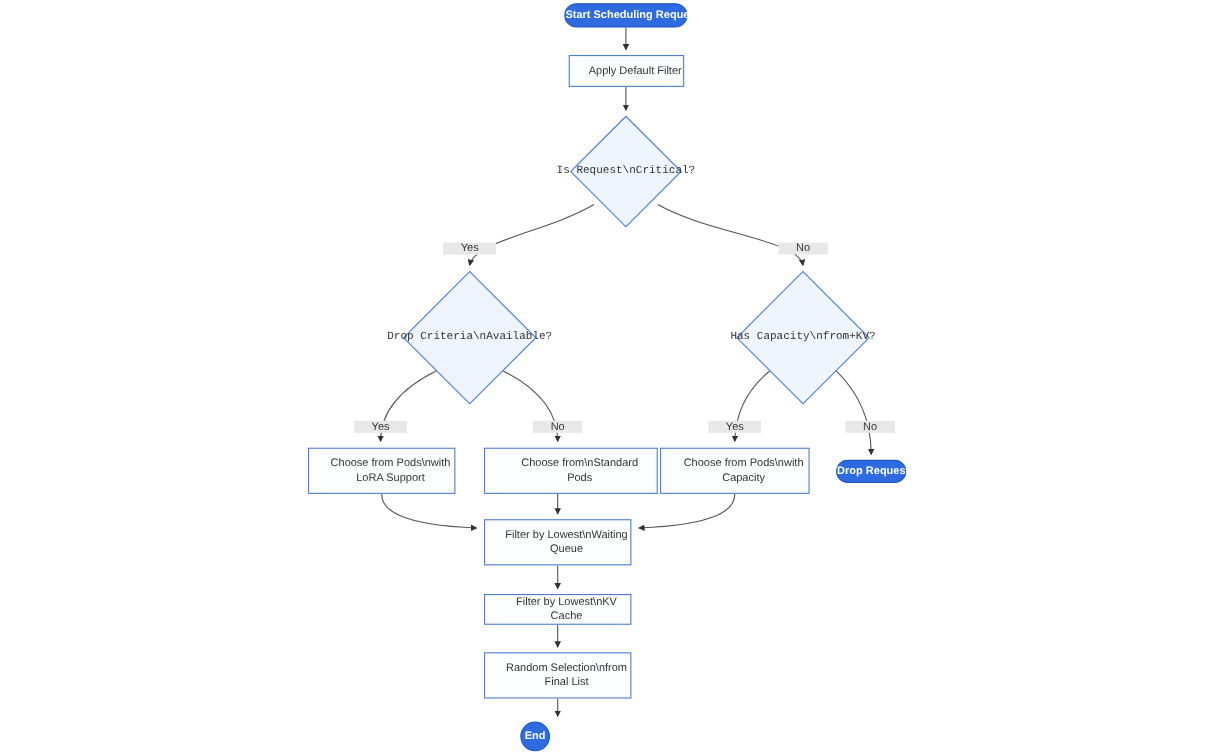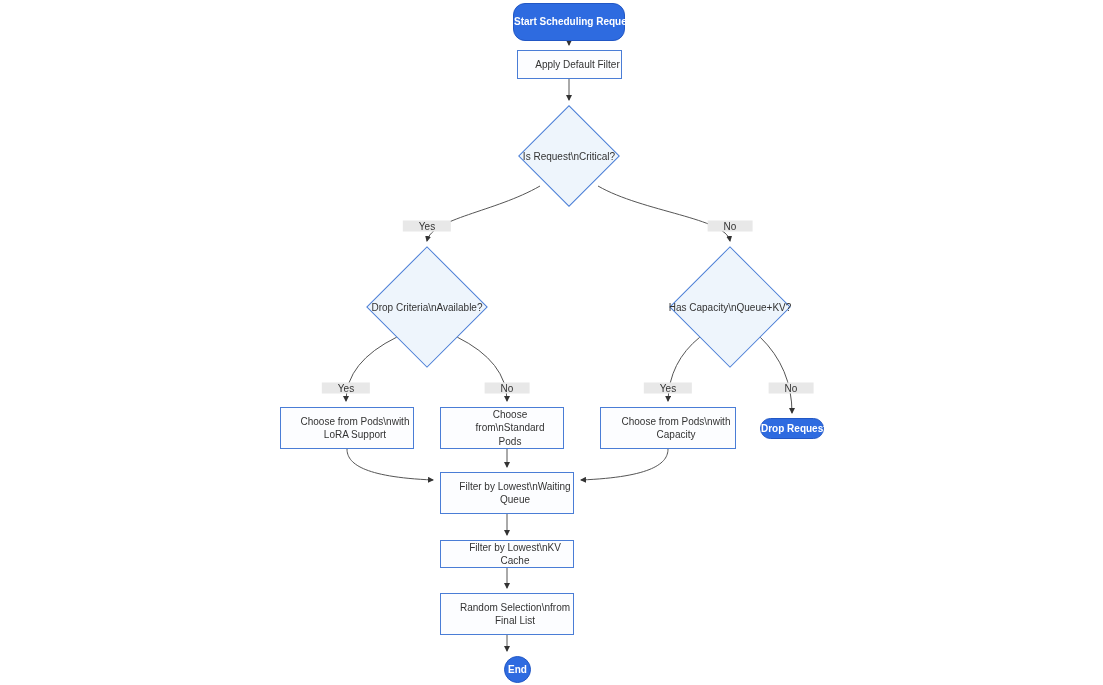--- a/index.html
+++ b/index.html
@@ -26,21 +26,21 @@
   .circle { border-radius:50%; }
   .nlabel { white-space:pre-line; line-height:1.32; width:max-content; max-width:100%; }
   .pill .nlabel { white-space:nowrap; }
 
   .diamond {
     position:absolute; box-sizing:border-box; transform:rotate(45deg);
     background:var(--diamond-fill,#eef5fc); border:1px solid var(--node-border,#4a7dd6);
   }
   .dlabel {
     position:absolute; transform:translate(-50%,-50%);
-    font-size:10px; white-space:pre; width:max-content; text-align:left;
+    font-size:10px; white-space:pre; width:max-content; text-align:left;font-family:Liberation Mono, monospace;
   }
   .elabel {
     position:absolute; transform:translate(-50%,-50%);
     font-size:10px; background:var(--edge-label-bg,#e8e8e8);
     padding:0 16px; width:max-content;
   }
 </style>
 </head>
 <body>
 
@@ -61,43 +61,43 @@
     <path class="edge" marker-end="url(#arrow)" d="M700,337 Q669,362 668,401"></path>
     <path class="edge" marker-end="url(#arrow)" d="M760,337 Q792,368 792,413"></path>
     <path class="edge" marker-end="url(#arrow)" d="M347,449 C347,463 362,477 433,480"></path>
     <path class="edge" marker-end="url(#arrow)" d="M507,449 L507,467"></path>
     <path class="edge" marker-end="url(#arrow)" d="M668,449 C668,463 653,477 581,480"></path>
     <path class="edge" marker-end="url(#arrow)" d="M507,514 L507,535"></path>
     <path class="edge" marker-end="url(#arrow)" d="M507,568 L507,588"></path>
     <path class="edge" marker-end="url(#arrow)" d="M507,635 L507,651"></path>
   </svg>
 
-  <div class="node pill" style="left:513px;top:3px;width:112px;height:38px;justify-content:flex-end;">
+  <div class="node pill" style="left:513px;top:3px;width:112px;height:22px;justify-content:flex-end;">
     <span class="nlabel">Start Scheduling Request</span>
   </div>
 
   <div class="node rect" style="left:517px;top:50px;width:105px;height:29px;">
     <span class="nlabel">Apply Default Filter</span>
   </div>
 
   <div class="diamond" style="left:533px;top:120px;width:72px;height:72px;"></div>
   <div class="dlabel" style="left:569px;top:156px;">Is Request\nCritical?</div>
 
   <div class="diamond" style="left:384px;top:264px;width:86px;height:86px;"></div>
   <div class="dlabel" style="left:427px;top:307px;">Drop Criteria\nAvailable?</div>
 
   <div class="diamond" style="left:687px;top:264px;width:86px;height:86px;"></div>
-  <div class="dlabel" style="left:730px;top:307px;">Has Capacity\nQueue+KV?</div>
+  <div class="dlabel" style="left:730px;top:307px;">Has Capacity\nfrom+KV?</div>
 
   <div class="node rect" style="left:280px;top:407px;width:134px;height:42px;">
     <span class="nlabel">Choose from Pods\nwith
 LoRA Support</span>
   </div>
 
-  <div class="node rect" style="left:440px;top:407px;width:124px;height:42px;">
+  <div class="node rect" style="left:440px;top:407px;width:158px;height:42px;">
     <span class="nlabel">Choose from\nStandard
 Pods</span>
   </div>
 
   <div class="node rect" style="left:600px;top:407px;width:136px;height:42px;">
     <span class="nlabel">Choose from Pods\nwith
 Capacity</span>
   </div>
 
   <div class="node pill" style="left:760px;top:418px;width:64px;height:21px;">
@@ -111,21 +111,21 @@
 
   <div class="node rect" style="left:440px;top:593px;width:134px;height:42px;">
     <span class="nlabel">Random Selection\nfrom
 Final List</span>
   </div>
 
   <div class="node rect" style="left:440px;top:540px;width:134px;height:28px;">
     <span class="nlabel">Filter by Lowest\nKV Cache</span>
   </div>
 
-  <div class="node pill circle" style="left:504px;top:656px;width:27px;height:27px;justify-content:center;">
+  <div class="node pill circle" style="left:473px;top:656px;width:27px;height:27px;justify-content:center;">
     <span class="nlabel">End</span>
   </div>
 
   <span class="elabel" style="left:427px;top:226px;">Yes</span>
   <span class="elabel" style="left:730px;top:226px;">No</span>
   <span class="elabel" style="left:346px;top:388px;">Yes</span>
   <span class="elabel" style="left:507px;top:388px;">No</span>
   <span class="elabel" style="left:668px;top:388px;">Yes</span>
   <span class="elabel" style="left:791px;top:388px;">No</span>
 

